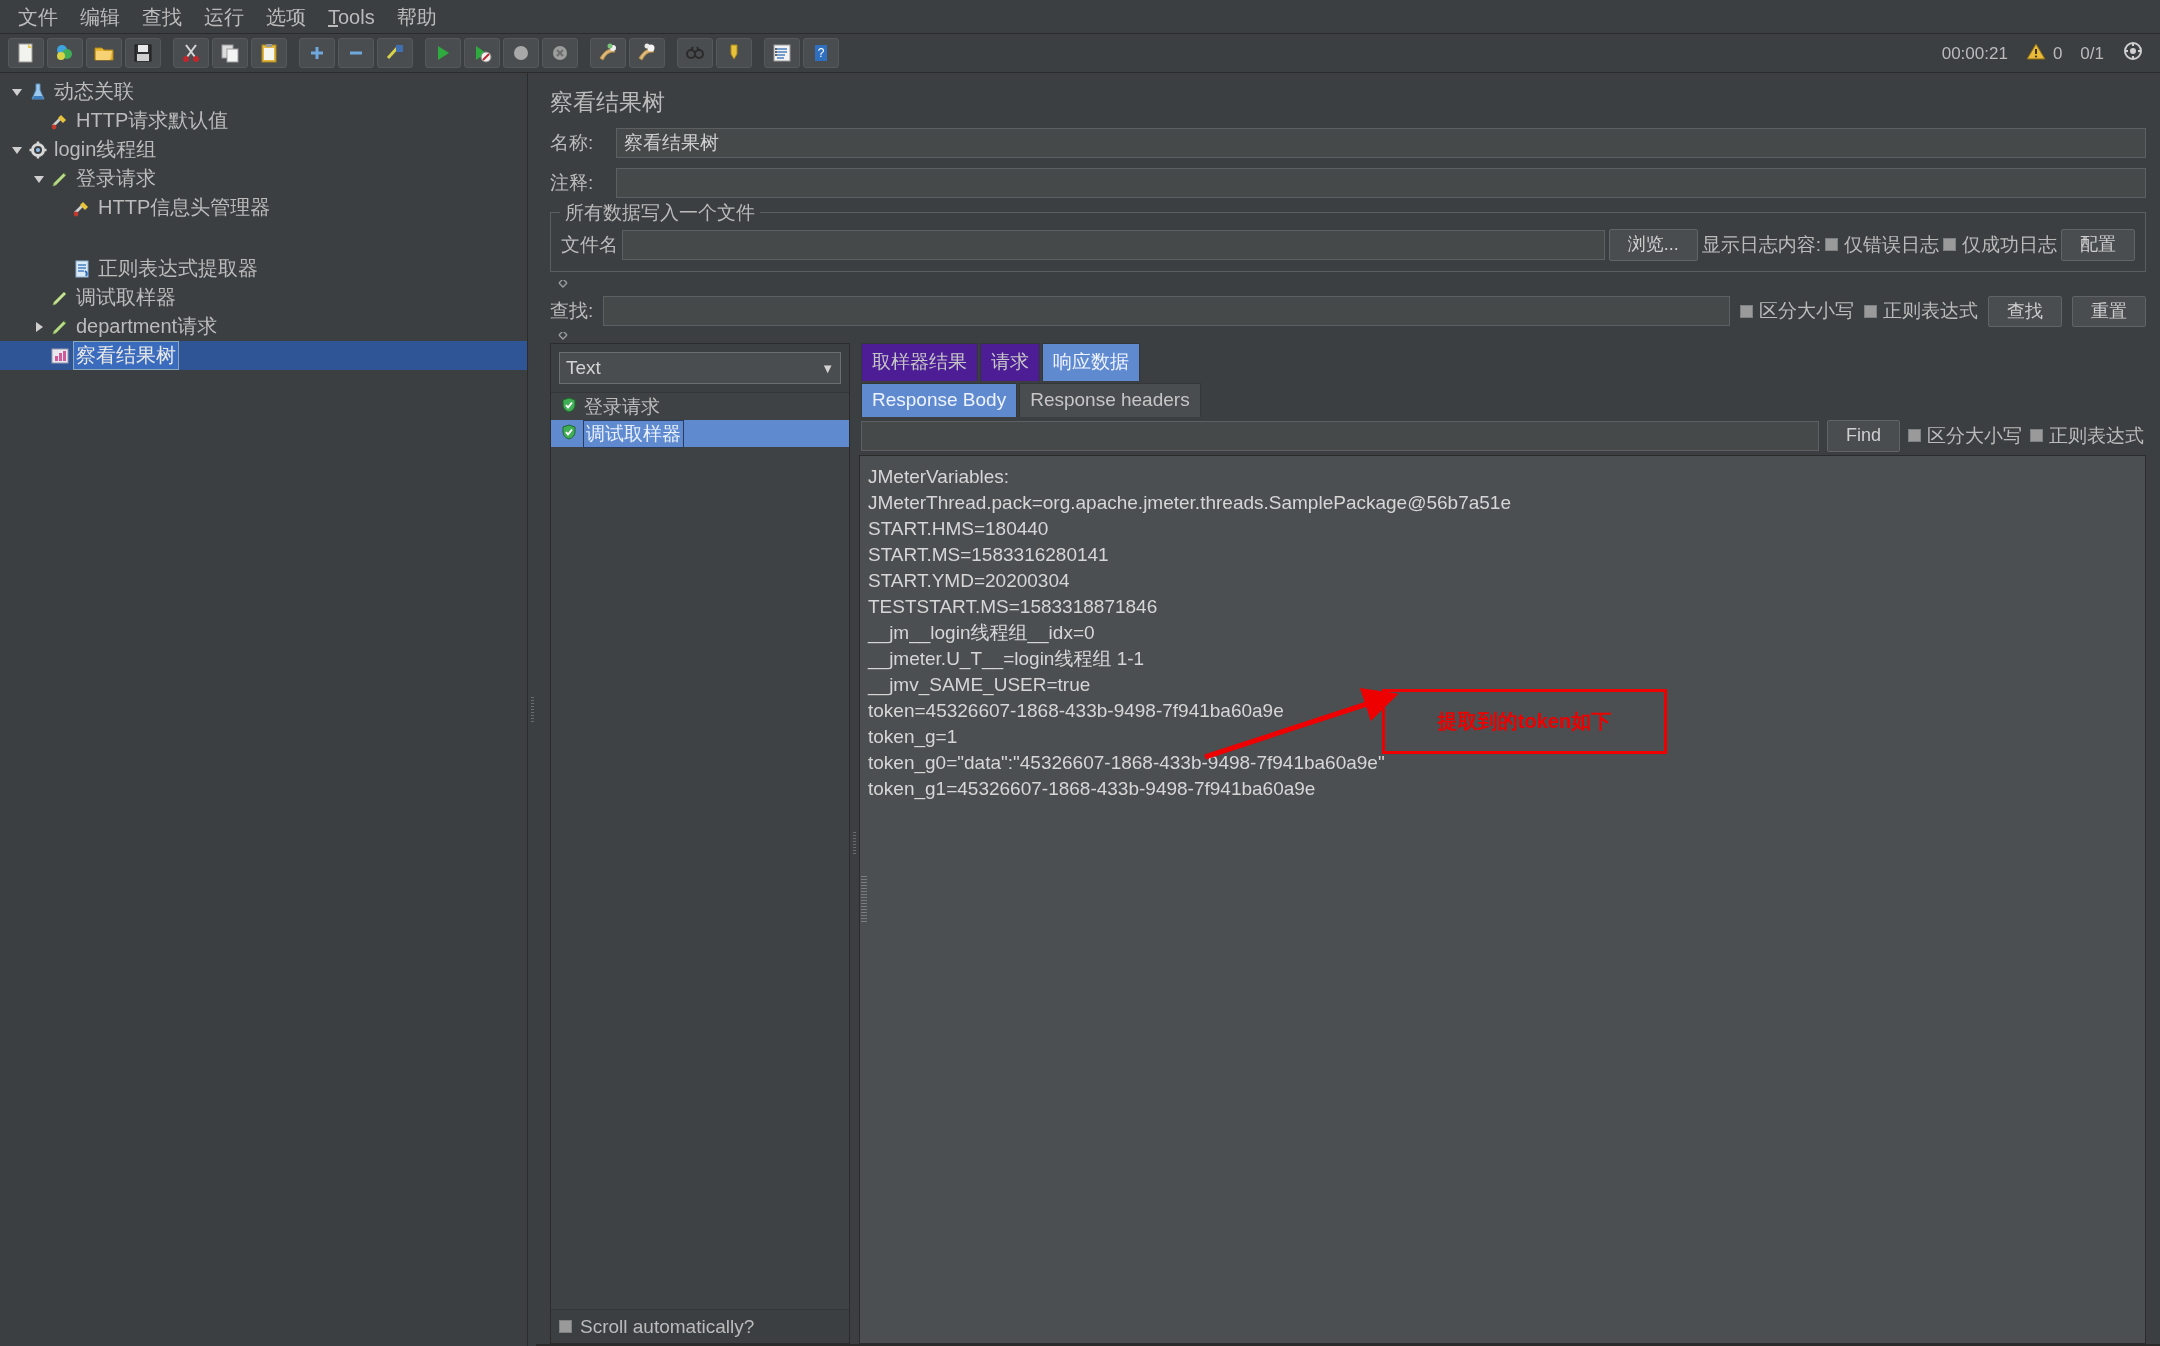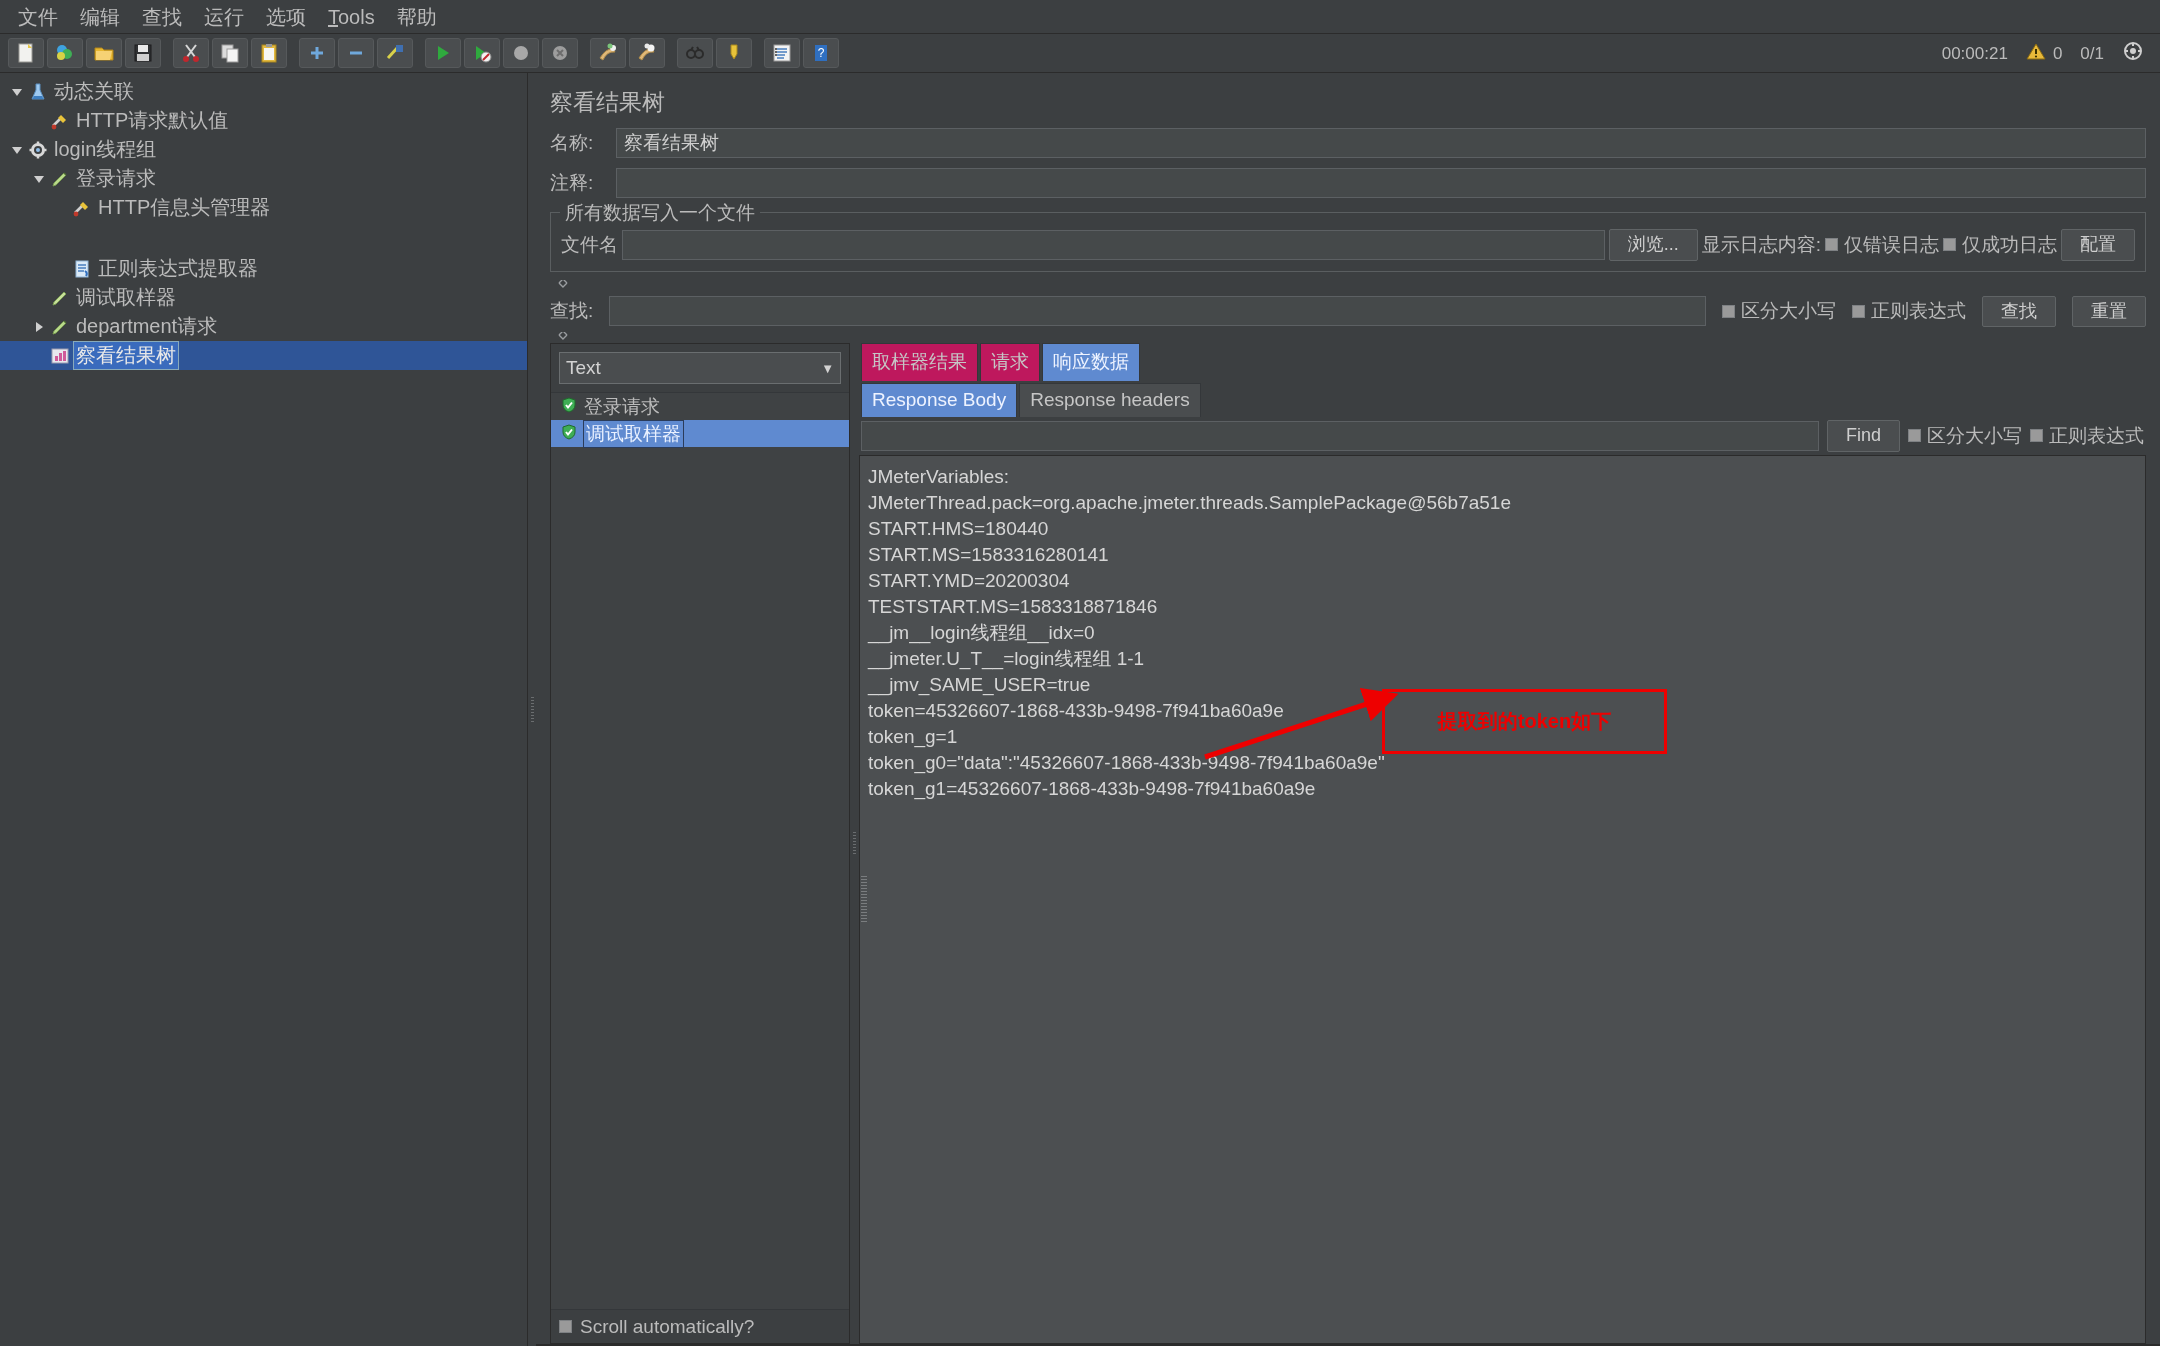--- a/index.html
+++ b/index.html
@@ -101,21 +101,21 @@
   .small-label { color:#bbbbbb; font-size: 19px; white-space: nowrap; }
   .btn {
     background: #4a4d4f; border: 1px solid #606466; color:#cfcfcf;
     font-size: 18px; padding: 4px 18px; border-radius: 2px; cursor: default;
     white-space: nowrap; line-height: 1.2;
   }
   .chk { width:13px; height:13px; background:#9a9a9a; border:1px solid #7e8184; display:inline-block; }
   .chk-wrap { display:flex; align-items:center; gap:6px; }
 
   
-  .search-row { display:flex; align-items:center; gap:16px; padding: 4px 14px 2px 14px; }
+  .search-row { display:flex; align-items:center; gap:10px; padding: 4px 14px 2px 14px; }
   .search-input {
     width: 480px; height: 30px; background:#45494a; border:1px solid #5c6063;
   }
   .hsplit-handle {
     height: 10px; margin: 2px 14px; position: relative;
     display:flex; align-items:center; justify-content:flex-start; padding-left: 6px;
   }
   .hsplit-handle .arrows { display:flex; flex-direction:column; gap:1px; }
 
   
@@ -141,21 +141,21 @@
     height: 34px; display:flex; align-items:center; gap:8px; padding-left:8px;
     border-top:1px solid #34373a; color:#bbbbbb; font-size:19px; background:#3c3f41;
   }
   .vsplit { width: 9px; flex:0 0 9px; display:flex; align-items:center; justify-content:center;}
   .vsplit .grip2 { width:3px; height:24px;
     background: repeating-linear-gradient(to bottom,#6a6d6f 0 1px,transparent 1px 3px);}
 
   .right-results { flex:1 1 auto; min-width:0; display:flex; flex-direction:column; }
   .tabs-row { display:flex; align-items:flex-end; gap:2px; padding-left:2px; }
   .tab {
-    background:#be185d; color:#c6c6c6; font-size:19px; padding:5px 10px 6px 10px;
+    background:#4c1d95; color:#c6c6c6; font-size:19px; padding:5px 10px 6px 10px;
     border:1px solid #34373a; border-bottom:none; cursor:default; white-space:nowrap;
   }
   .tab.active { background:#5f8ad0; color:#eef3ff; }
   .subtabs-row { display:flex; align-items:flex-start; gap:2px; padding-left:2px; margin-top:2px;}
   .subtab {
     background:#4a4d4f; color:#c6c6c6; font-size:19px; padding:5px 10px 6px 10px;
     border:1px solid #34373a; border-bottom:none; cursor:default; white-space:nowrap;
   }
   .subtab.active { background:#5f8ad0; color:#eef3ff; }
   .find-row {

